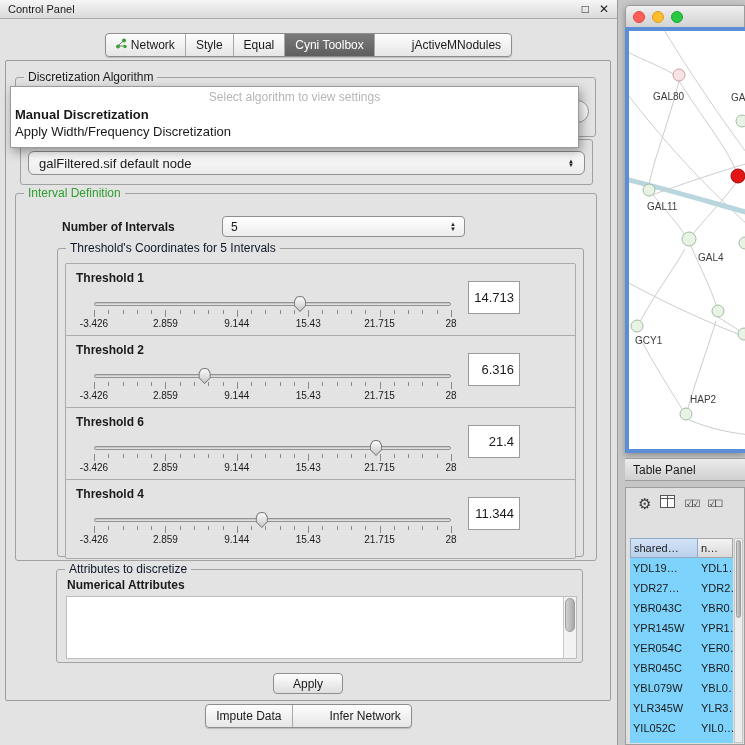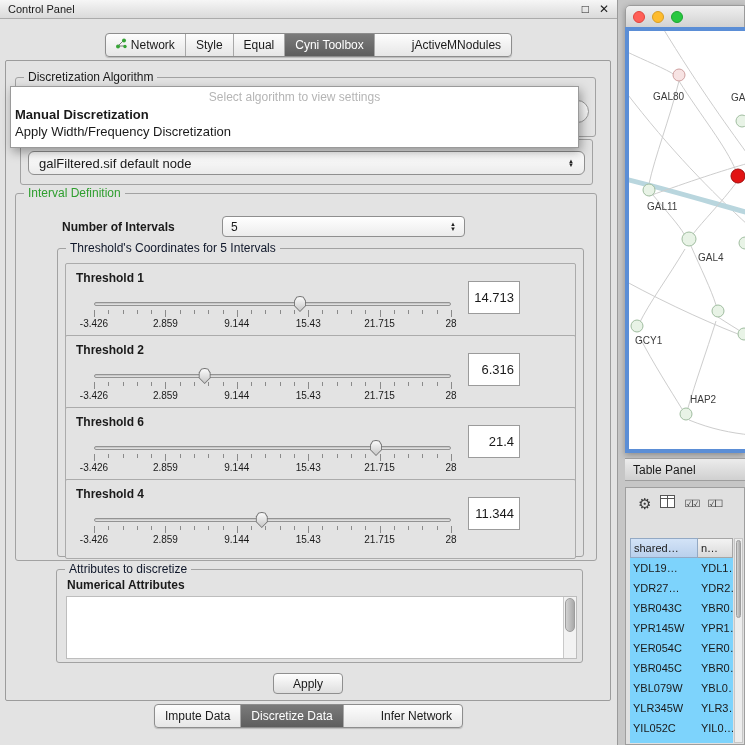--- a/index.html
+++ b/index.html
@@ -371,23 +371,20 @@
       </div>
     </div>
 
     <div class="apply-btn">Apply</div>
   </div>
 
   <div class="bottom-tabs">
     <div class="seg">
       <div class="tab">
           <span>Impute Data</span>
-        </div>
-      <div class="tab sel">
-          <span>Discretize Data</span>
         </div>
       <div class="tab">
           <span>Infer Network</span>
         </div>
     </div>
   </div>
 </div>
 
 <div class="net-window">
   <div class="net-titlebar">

